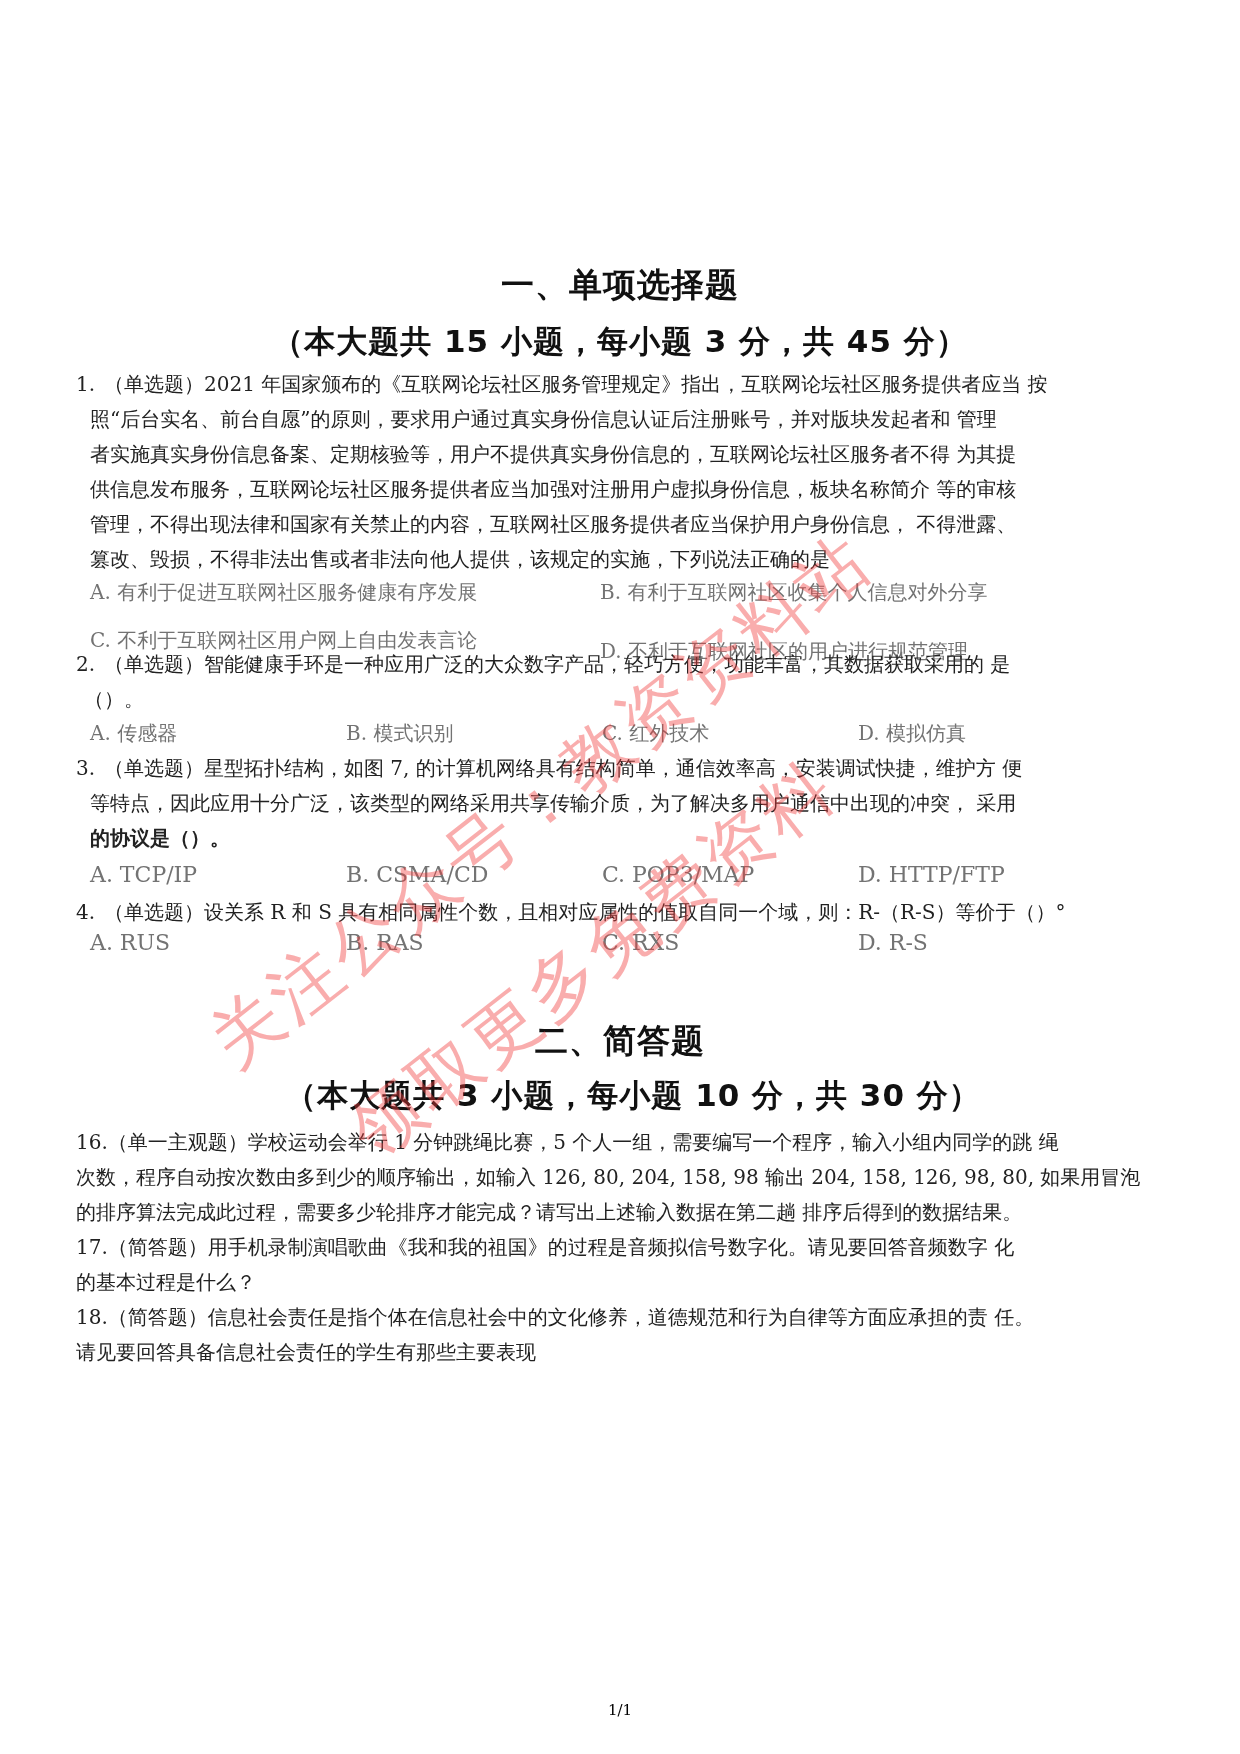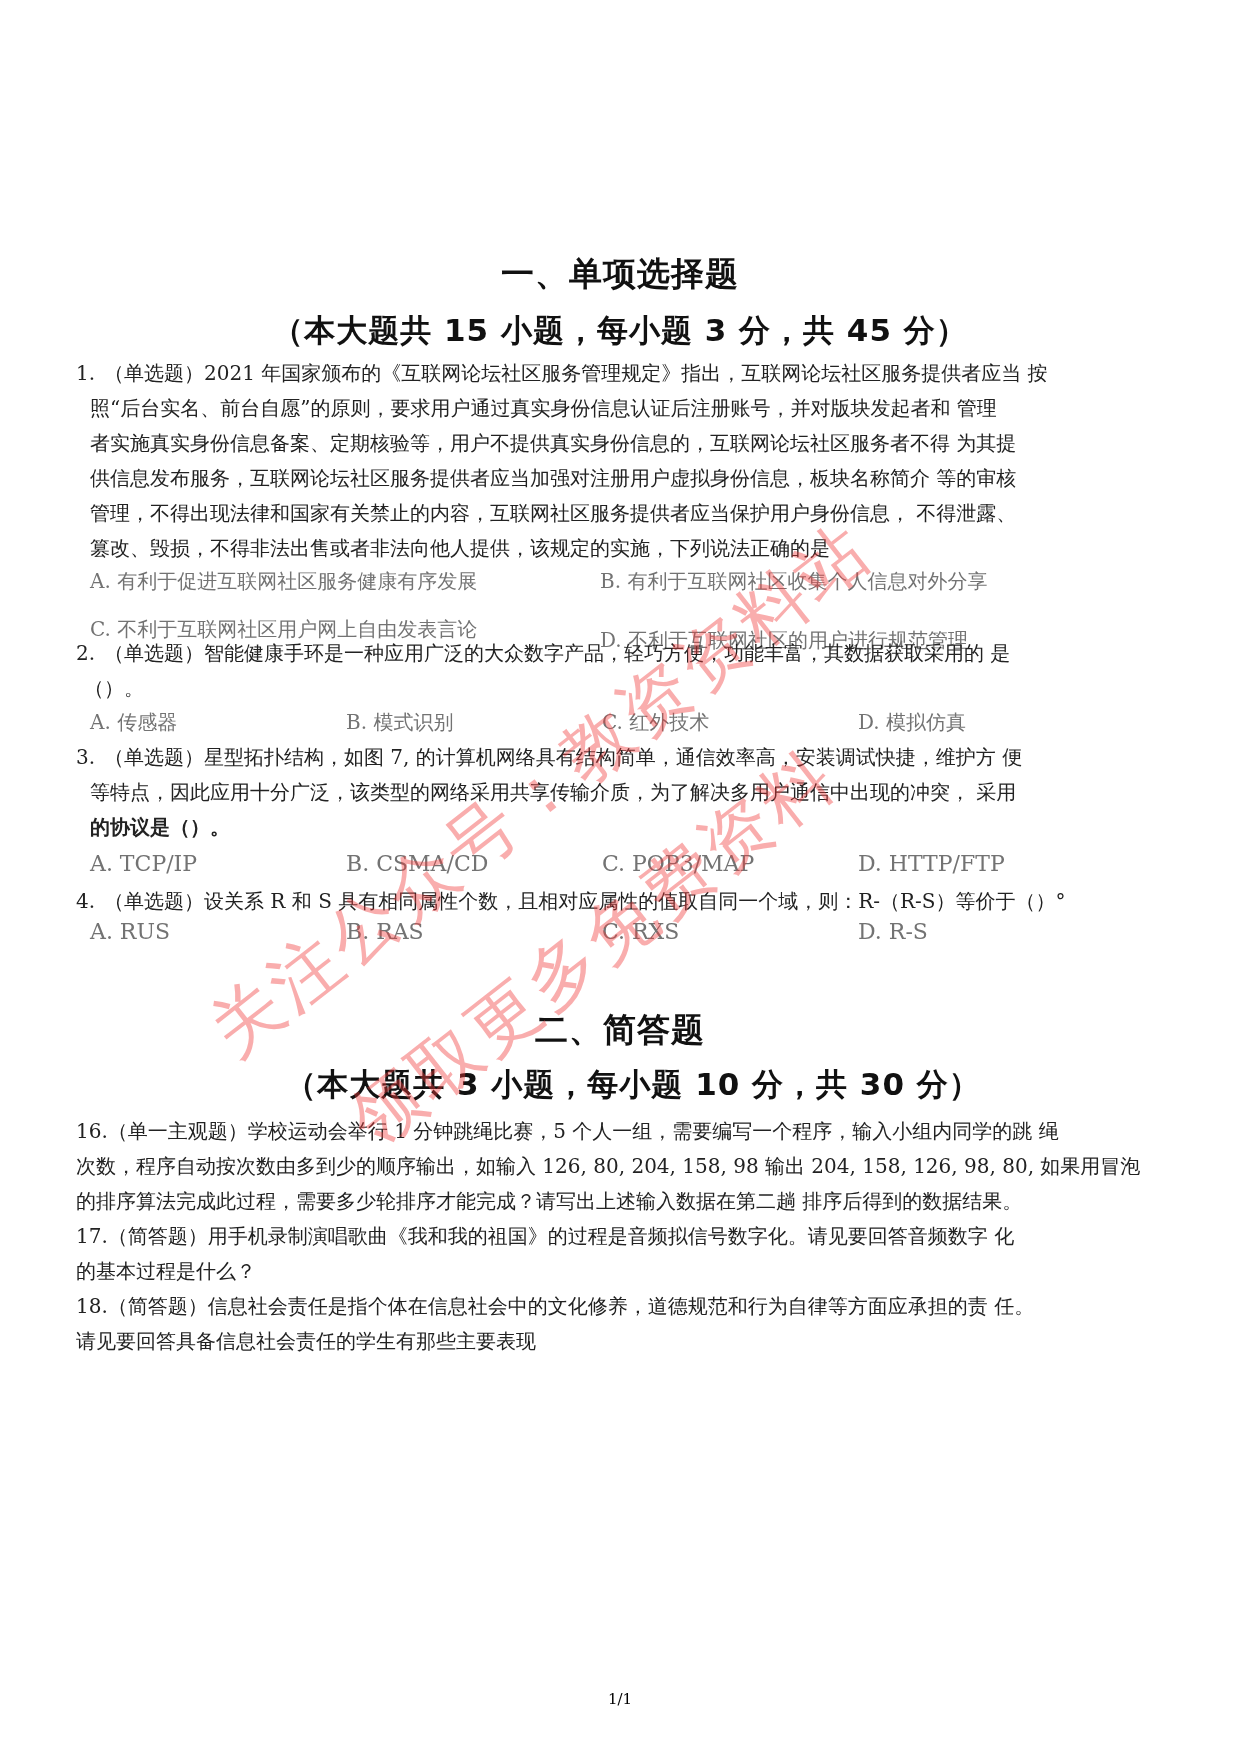--- a/index.html
+++ b/index.html
@@ -1,18 +1,18 @@
 <!DOCTYPE html>
 <html><head>
   <meta charset="utf-8">
   <style>
     html, body { margin: 0; padding: 0; background: #ffffff; }
     body { width: 1240px; height: 1754px; position: relative; overflow: hidden;
            font-family: "DejaVu Serif", "Liberation Serif", serif; color: #1a1a1a; }
-    .page { position: absolute; left: 0; top: 4px; width: 1240px; height: 1380px; }
+    .page { position: absolute; left: 0; top: 15px; width: 1240px; height: 1380px; }
     .sec-title { position: absolute; left: 0; width: 1240px; text-align: center;
                  font-family: "DejaVu Sans", "Liberation Sans", sans-serif; font-weight: bold;
                  font-size: 33px; color: #111; letter-spacing: 1px; }
     .sec-sub { position: absolute; left: 0; width: 1240px; text-align: center;
                font-family: "DejaVu Sans", "Liberation Sans", sans-serif; font-weight: bold;
                font-size: 31px; color: #111; letter-spacing: 1px; }
     .line { position: absolute; font-size: 20px; line-height: 30px; white-space: nowrap; color: #222; }
     .opt { position: absolute; font-size: 20px; line-height: 28px; white-space: nowrap; color: #737373; text-align: center; }
     .opt-sm { font-size: 22px; }
     .footer { position: absolute; top: 1686px; left: 0; width: 1240px; text-align: center;

